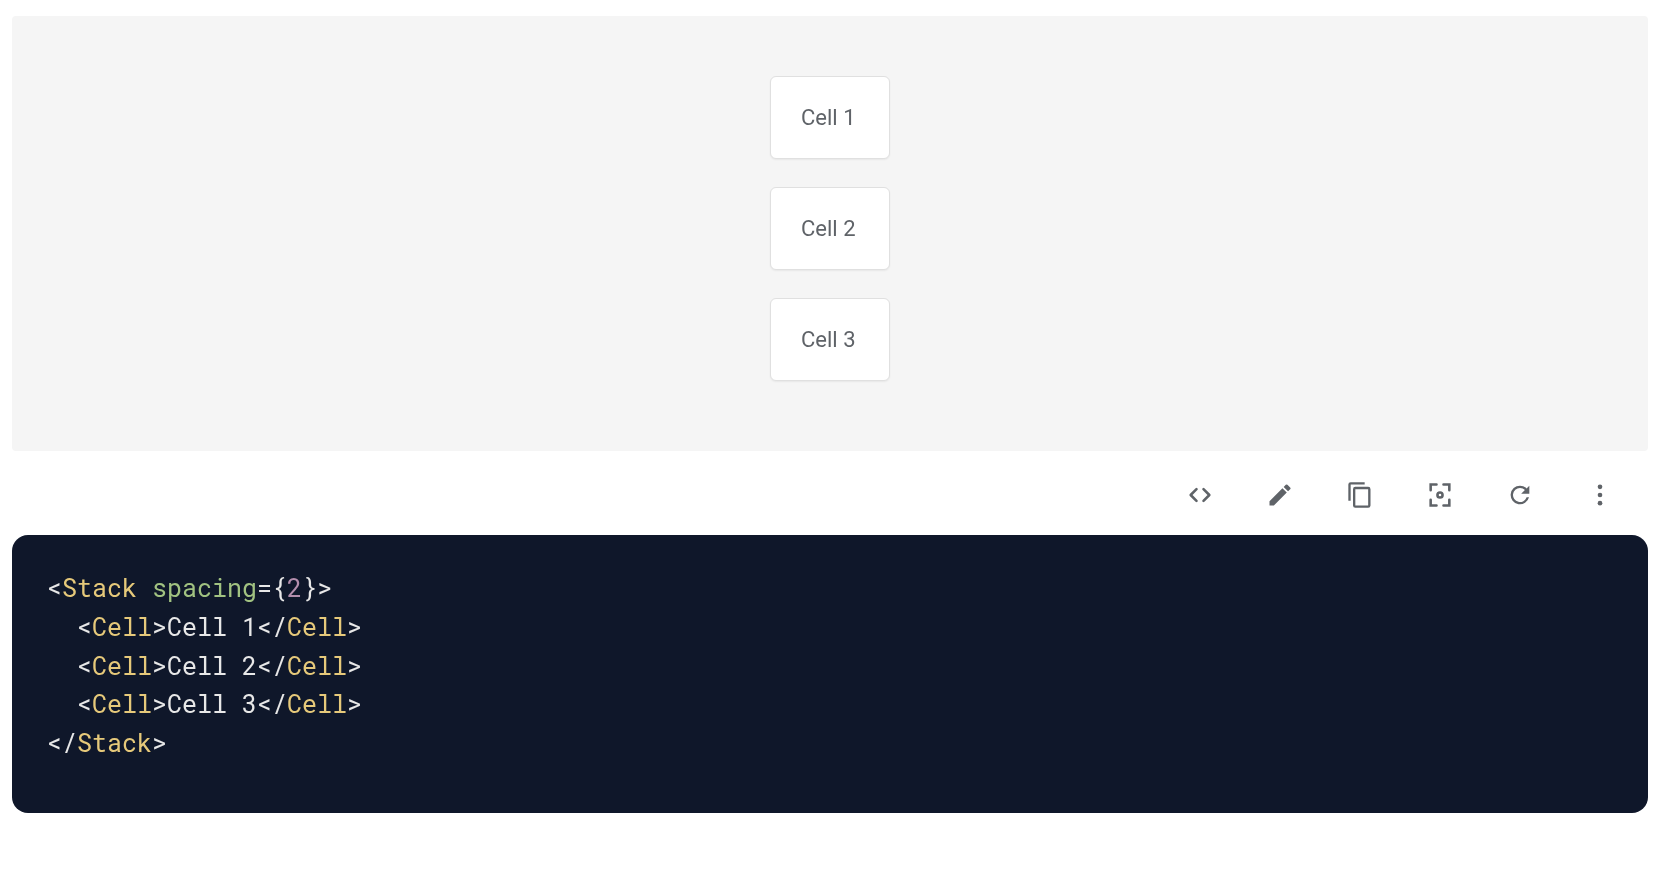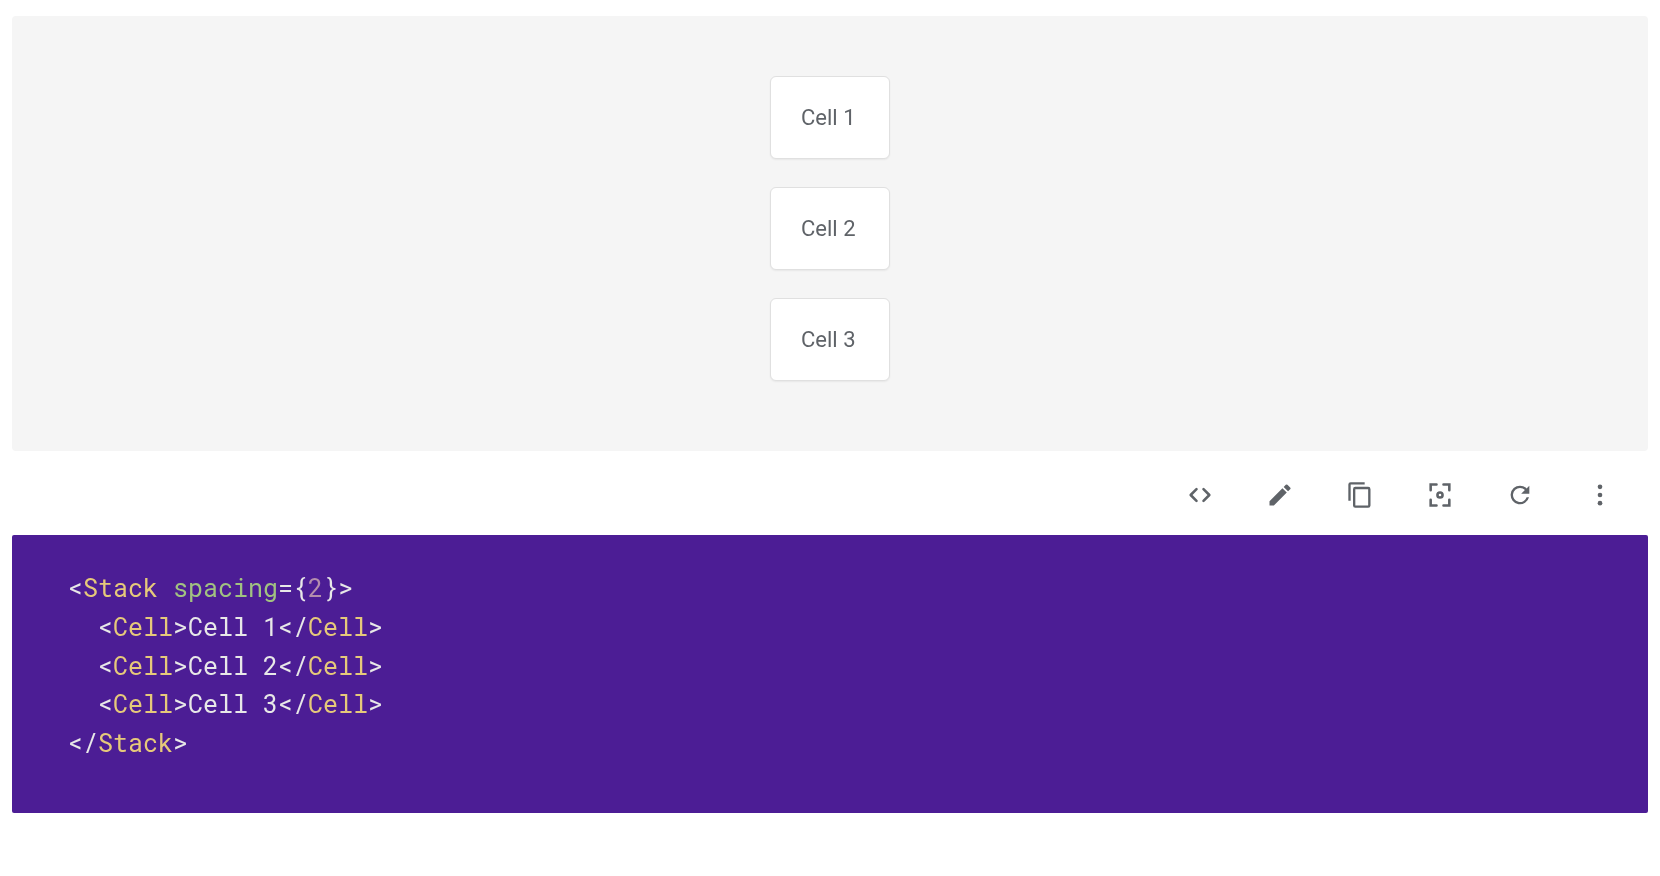--- a/index.html
+++ b/index.html
@@ -57,23 +57,23 @@
     cursor: pointer;
     color: #5f6368;
     display: inline-flex;
     align-items: center;
     justify-content: center;
   }
   .tool-btn svg { width: 28px; height: 28px; display: block; }
 
   
   .code-block {
-    background: #4c1d95;
-    border-radius: 2px;
-    padding: 34px 36px 50px 56px;
+    background: #0f172a;
+    border-radius: 16px;
+    padding: 34px 36px 50px 35px;
     overflow: auto;
   }
   .code-block pre {
     margin: 0;
     font-family: "Roboto Mono", "Menlo", "Consolas", monospace;
     font-size: 25px;
     line-height: 1.55;
     color: #e8e8e8;
     white-space: pre;
   }

